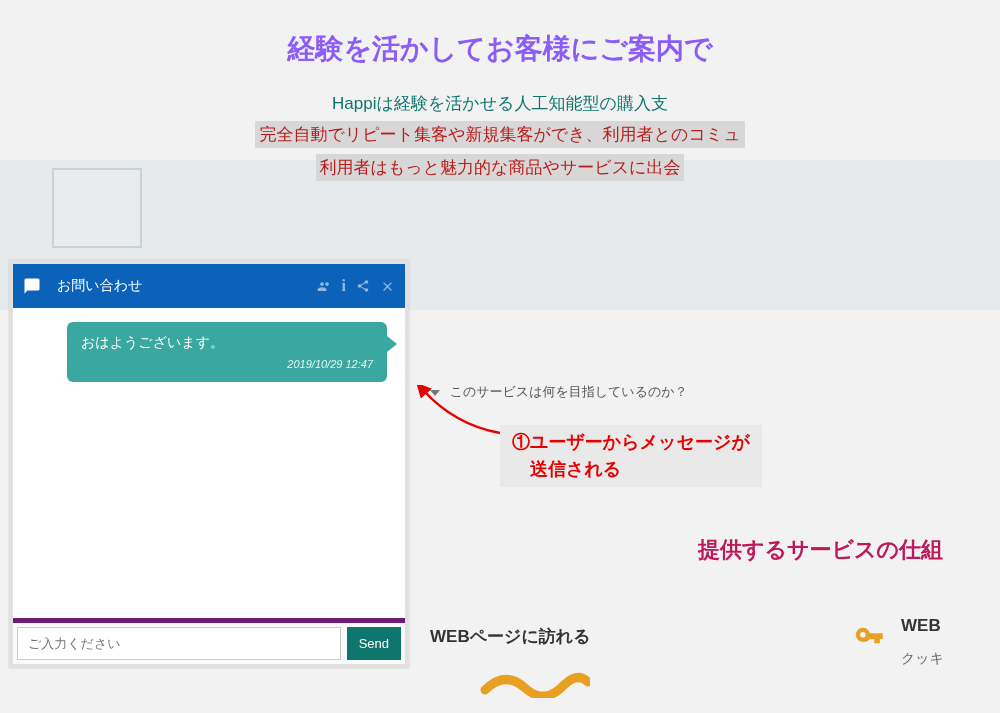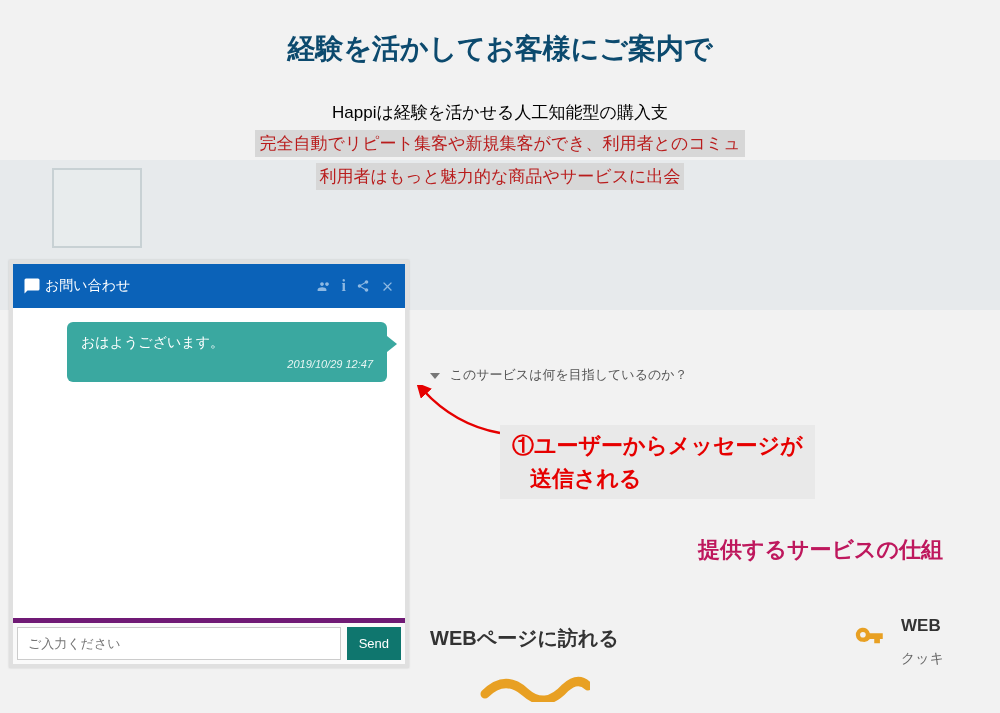--- a/index.html
+++ b/index.html
@@ -3,48 +3,48 @@
   <meta charset="utf-8">
   <style>
     * { margin:0; padding:0; box-sizing:border-box; font-family:"Hiragino Sans","Meiryo",sans-serif; }
     body { width:1000px; height:713px; overflow:hidden; position:relative; background:#f2f2f2; }
 
     
     .bg-top { position:absolute; left:0; top:160px; width:1000px; height:150px; background:#d6dfe3; opacity:0.4; }
     .bg-img { position:absolute; left:52px; top:168px; width:90px; height:80px; background:#e8eced; border:2px solid #c8d1d4; }
 
     .hero { position:absolute; top:30px; left:0; right:0; text-align:center; }
-    .hero h1 { font-size:28px; font-weight:700; color:#0c4a6e; }
-    .hero .sub1 { margin-top:33px; font-size:17px; color:#000000; }
+    .hero h1 { font-size:28px; font-weight:700; color:#8b5cf6; }
+    .hero .sub1 { margin-top:24px; font-size:17px; color:#0f766e; }
     .hero .sub2, .hero .sub3 { font-size:17px; color:#b91c1c; display:inline-block; padding:2px 4px; background:#d7d7d7; }
     .hero .line { margin-top:6px; }
 
-    .faq { position:absolute; left:430px; top:366px; font-size:13px; color:#555; }
+    .faq { position:absolute; left:430px; top:383px; font-size:13px; color:#555; }
     .faq .caret { display:inline-block; width:0; height:0; border-left:5px solid transparent; border-right:5px solid transparent; border-top:6px solid #777; margin-right:6px; vertical-align:middle; }
 
-    .annotation { position:absolute; left:500px; top:425px; font-size:22px; color:#e60000; font-weight:700; line-height:1.5; background:#e9e9e9; padding:4px 12px; }
+    .annotation { position:absolute; left:500px; top:425px; font-size:18px; color:#e60000; font-weight:700; line-height:1.5; background:#e9e9e9; padding:4px 12px; }
 
     
     .arrow { position:absolute; left:415px; top:385px; width:90px; height:55px; pointer-events:none; }
 
     .section-title { position:absolute; left:698px; top:535px; font-size:22px; font-weight:700; color:#be185d; }
 
     .service1 { position:absolute; left:430px; top:625px; }
-    .service1 .svc-title { font-size:20px; font-weight:700; color:#333; margin-bottom:20px; }
+    .service1 .svc-title { font-size:17px; font-weight:700; color:#333; margin-bottom:20px; }
     .swirl { margin-left:50px; }
 
     .service2 { position:absolute; left:853px; top:616px; width:150px; }
     .key-icon { position:absolute; left:0; top:6px; }
     .service2 .svc-title { font-size:17px; font-weight:700; color:#333; margin-left:48px; }
     .service2 .svc-desc { font-size:14px; color:#666; margin-left:48px; margin-top:14px; }
 
     
     .chat-widget { position:absolute; left:9px; top:260px; width:400px; background:#fff; border:4px solid #e0e0e0; box-shadow:0 0 2px rgba(0,0,0,0.15); display:flex; flex-direction:column; }
     .chat-header { background:#0b62b8; color:#fff; height:44px; display:flex; align-items:center; justify-content:space-between; padding:0 10px; }
-    .chat-header .title-wrap { display:flex; align-items:center; gap:4px; }
+    .chat-header .title-wrap { display:flex; align-items:center; gap:16px; }
     .chat-header .title-wrap svg { width:18px; height:18px; fill:#fff; }
     .chat-header .chat-title { font-size:14px; }
     .chat-icons { display:flex; align-items:center; gap:10px; color:#8fb9e2; }
     .chat-icons span,.chat-icons svg { cursor:pointer; }
     .chat-body { height:310px; padding:14px; overflow:auto; }
     .msg-out { position:relative; background:#3aa8a0; color:#fff; border-radius:6px; padding:12px 14px 12px; margin-left:40px; margin-right:4px; font-size:14px; }
     .msg-out::after { content:""; position:absolute; right:-10px; top:14px; width:0; height:0; border-top:8px solid transparent; border-bottom:8px solid transparent; border-left:10px solid #3aa8a0; }
     .msg-time { text-align:right; font-size:11px; font-style:italic; color:#e6f5f3; margin-top:6px; }
     .chat-input-row { display:flex; border-top:5px solid #701a75; padding:4px; gap:6px; background:#fafafa; }
     .chat-input { flex:1; border:1px solid #ccc; padding:8px 10px; font-size:13px; color:#999; }

